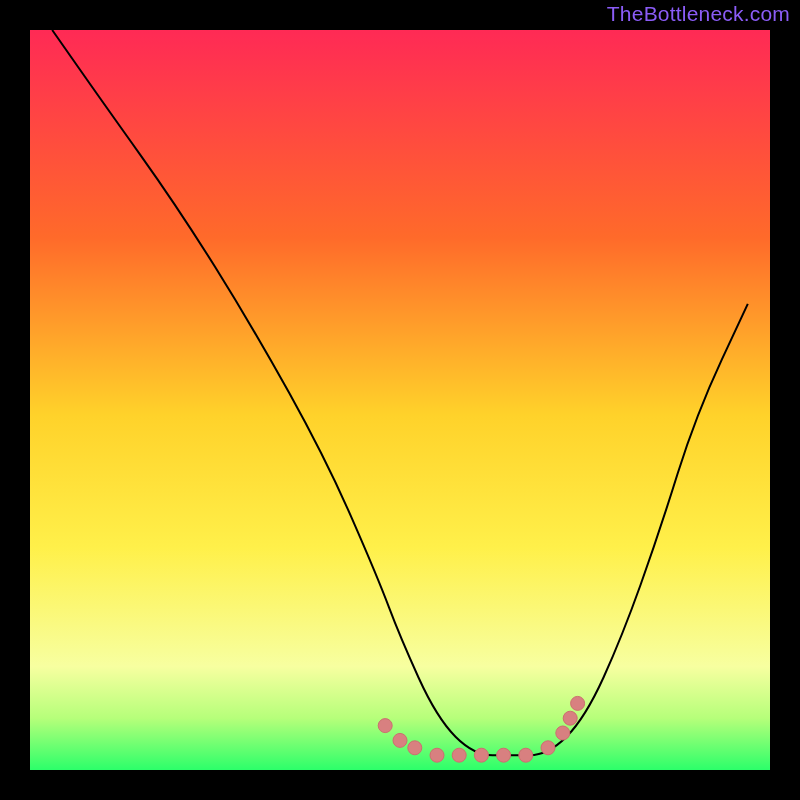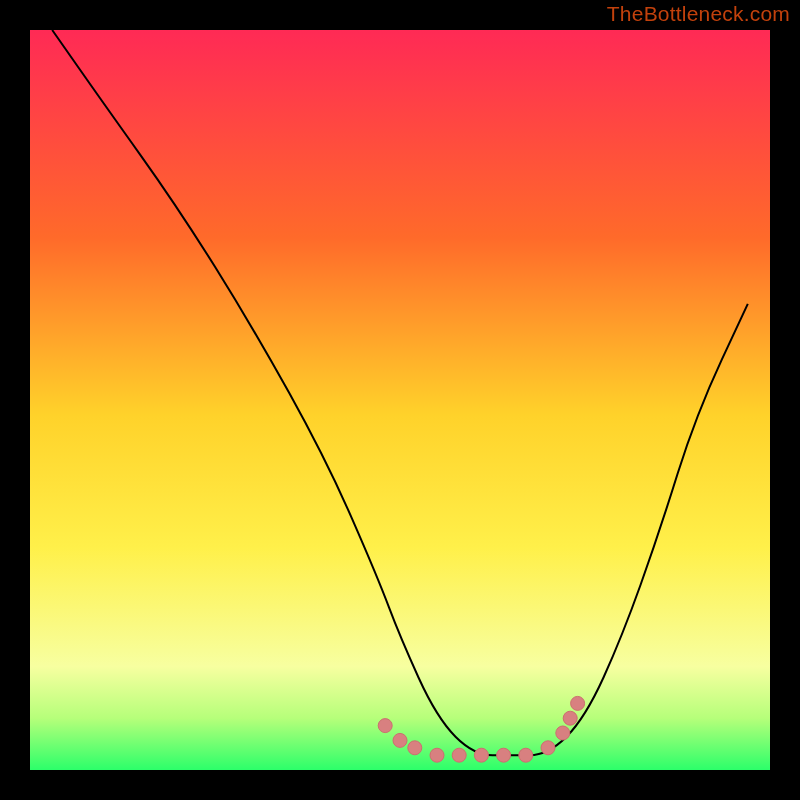--- a/index.html
+++ b/index.html
@@ -14,21 +14,21 @@
   .frame {
     position: relative;
     width: 800px;
     height: 800px;
     background: #000;
   }
   .watermark {
     position: absolute;
     top: 2px;
     right: 10px;
-    color: #c2410c;
+    color: #8b5cf6;
     font-size: 21px;
     font-weight: 500;
     letter-spacing: 0.2px;
     z-index: 5;
   }
 </style>
 </head>
 <body>
 
 <div class="frame">

